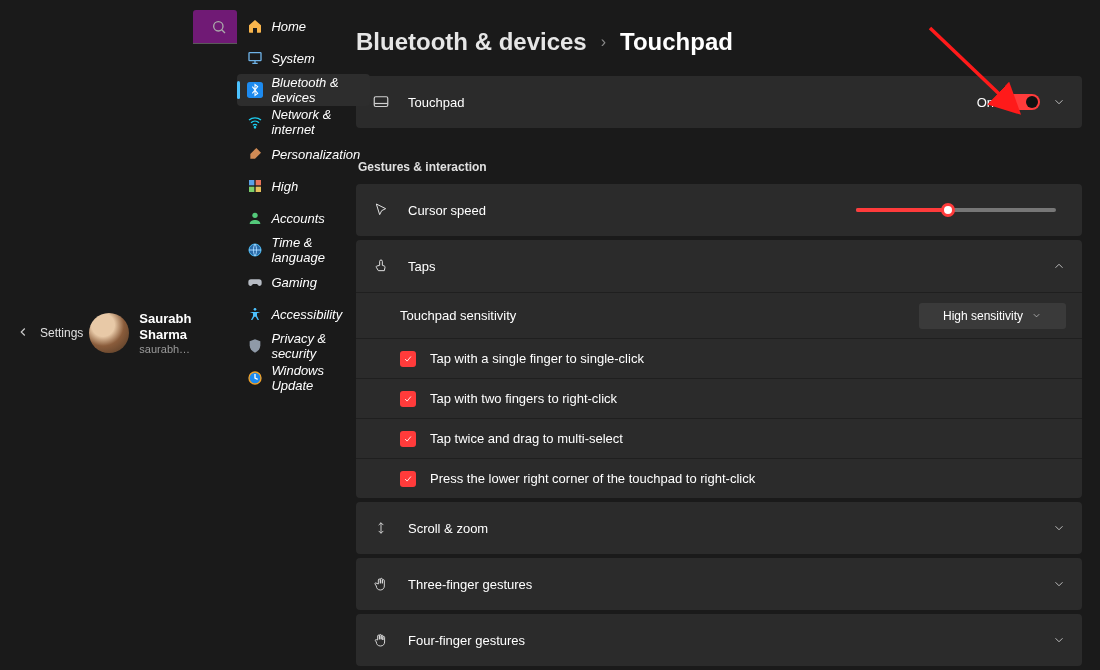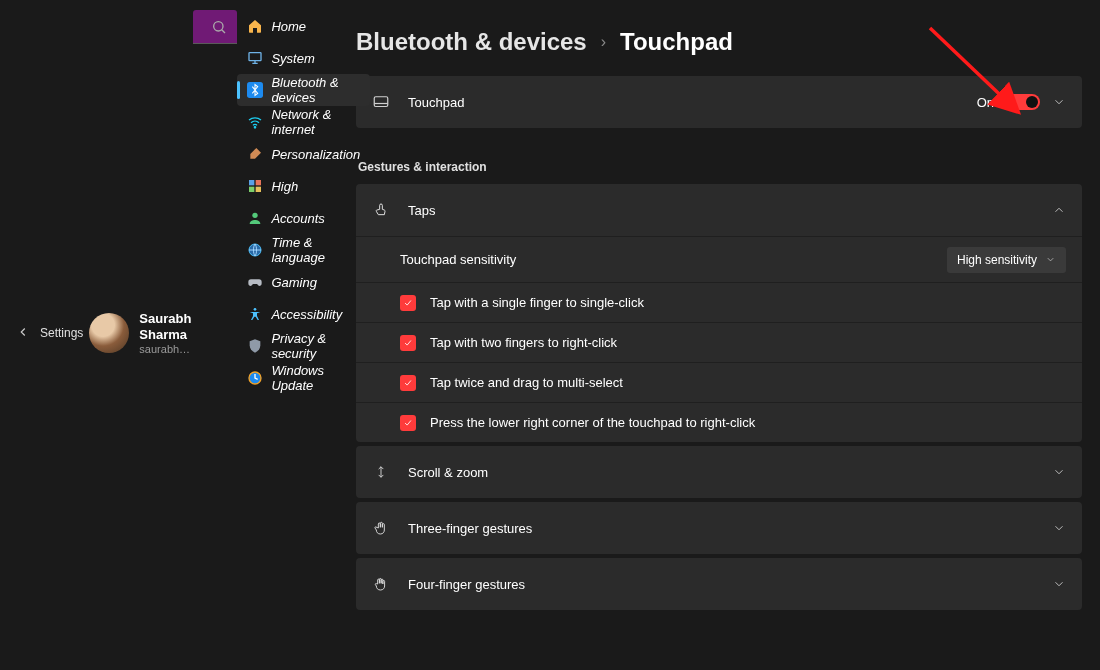--- a/index.html
+++ b/index.html
@@ -66,21 +66,21 @@
 
   
   .chev{width:14px;height:14px;stroke:#cfcfcf;stroke-width:1.5;fill:none;}
 
   
   .check{width:16px;height:16px;border-radius:3px;background:var(--accent-strong);display:flex;align-items:center;justify-content:center;margin-right:14px;flex:0 0 16px;}
   .check svg{width:10px;height:10px;stroke:#fff;stroke-width:2;fill:none;}
 
   .sub{padding-left:44px;}
 
-  .sensitivity{display:flex;align-items:center;gap:8px;background:#3a3a3a;border-radius:3px;padding:6px 10px;font-size:12px;text-align:center;}
+  .sensitivity{display:flex;align-items:center;gap:8px;background:#3a3a3a;border-radius:3px;padding:6px 24px;font-size:12px;text-align:center;}
 
   
   .arrow-anno{position:absolute;pointer-events:none;}
 
   .group{background:var(--panel);border-radius:4px;overflow:hidden;}
   .group .row + .row{border-top:1px solid #1f1f1f;}
 
   .group-block{margin-bottom:4px;}
 </style>
 </head>
@@ -248,20 +248,36 @@
             </span>
           <svg class="chev" viewBox="0 0 24 24">
               <path d="M6 9l6 6 6-6"></path>
             </svg>
         </div>
       </div>
     </div>
 
     <div class="section-h">Gestures &amp; interaction</div>
 
+    <div class="card group-block">
+      <div class="row">
+        <span class="lead-icon">
+          <svg viewBox="0 0 24 24" width="16" height="16" fill="none" stroke="#e0e0e0" stroke-width="1.5">
+              <path d="M5 3l5 16 3-6 6-3z"></path>
+            </svg>
+        </span>
+        <span class="title">Cursor speed</span>
+        <div class="right" style="flex:0 0 210px;">
+          <div class="slider">
+            <div class="fill"></div>
+              <div class="thumb"></div>
+          </div>
+        </div>
+      </div>
+    </div>
 
     <div class="group group-block">
       <div class="row">
         <span class="lead-icon">
           <svg viewBox="0 0 24 24" width="16" height="16" fill="none" stroke="#e0e0e0" stroke-width="1.5">
               <path d="M10 11V5a2 2 0 1 1 4 0v6l3 1c1 .3 1 1 1 2l-1 5H8l-3-5c-.5-1 0-2 1-2z"></path>
             </svg>
         </span>
         <span class="title">Taps</span>
         <div class="right">

